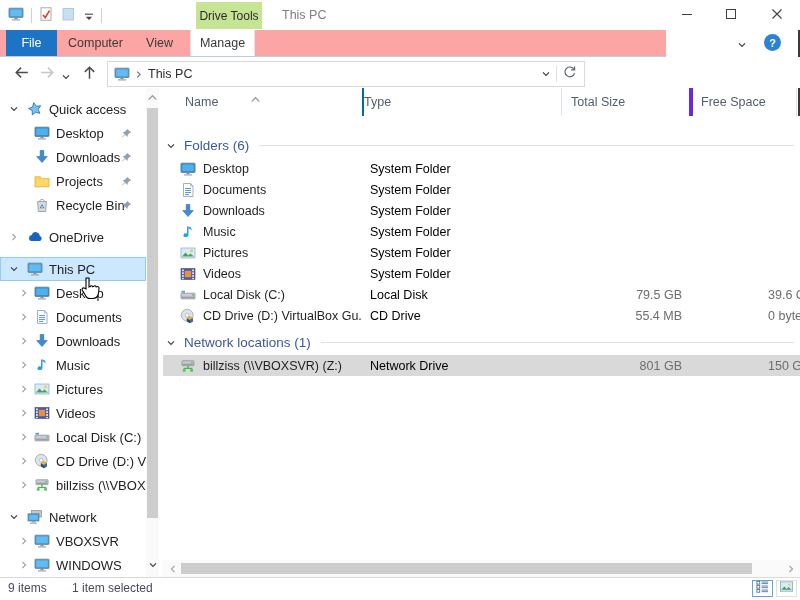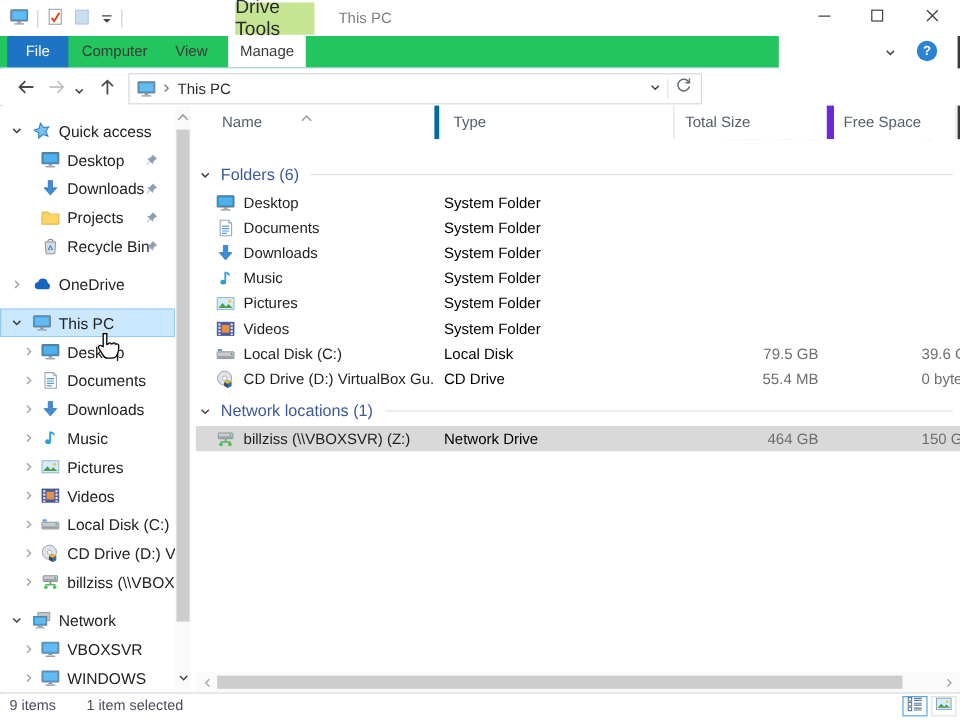--- a/index.html
+++ b/index.html
@@ -3,25 +3,25 @@
 <meta charset="utf-8">
 <style>
   html,body{margin:0;padding:0;background:#888;}
   #window{position:relative;width:800px;height:600px;background:#fff;overflow:hidden;
     font-family:"Liberation Sans",sans-serif;box-shadow:inset 0 0 0 2px #3a3a3e;cursor:default;}
   
   #titlebar{position:absolute;left:0;top:0;width:800px;height:30px;background:#fff;}
   .qat-icon{position:absolute;top:6px;}
   .qat-sep{position:absolute;top:8px;width:1px;height:15px;background:#d0d0d0;}
   #drive-tools{position:absolute;left:196px;top:2px;width:66px;height:27px;background:var(--contextual-green,#c5e595);
-    display:flex;align-items:center;justify-content:center;font-size:16px;color:#2b2b2b;}
+    display:flex;align-items:center;justify-content:center;font-size:12px;color:#2b2b2b;}
   #win-title{position:absolute;left:282px;top:0;height:30px;line-height:30px;font-size:12.5px;color:#7f7f7f;}
   .winbtn{position:absolute;top:0;width:45px;height:30px;display:flex;align-items:center;justify-content:center;}
   
-  #tabrow{position:absolute;left:0;top:30px;width:649px;height:26px;background:#22c55e;border-bottom:1px solid #b8cfe6;}
+  #tabrow{position:absolute;left:0;top:30px;width:649px;height:26px;background:#fca5a5;border-bottom:1px solid #b8cfe6;padding-left:17px;}
   .rtab{position:absolute;top:0;height:26px;display:flex;align-items:center;justify-content:center;font-size:12.5px;color:#3a3a3a;}
   #tab-file{left:6px;width:51px;background:var(--accent-blue,#1d74c4);color:#fff;}
   #tab-computer{left:62px;width:67px;}
   #tab-view{left:134px;width:51px;}
   #tab-manage{left:190px;width:63px;background:#fff;border-left:1px solid #e4e4e4;border-right:1px solid #e4e4e4;}
   #ribbon-expand{position:absolute;left:737px;top:6px;}
   #help-btn{position:absolute;left:764px;top:4px;width:17px;height:17px;border-radius:50%;background:#2c83d4;
     color:#fff;font-size:11px;font-weight:bold;display:flex;align-items:center;justify-content:center;}
   
   #addrrow{position:absolute;left:0;top:57px;width:800px;height:31px;background:#fff;}
@@ -32,23 +32,23 @@
   #addr-right{margin-left:auto;display:flex;align-items:center;height:100%;}
   .addr-sep{width:1px;height:16px;background:#e0e0e0;margin:0 5px;}
   #search-box{position:absolute;left:589px;top:4px;width:196px;height:24px;border:1px solid #d9d9d9;
     display:flex;align-items:center;background:#fff;margin-top:44px;}
   #search-box .ph{font-size:12.5px;color:#8f8f8f;margin-left:8px;}
   #search-box .mag{margin-left:auto;margin-right:7px;}
   
   .hdr{position:absolute;top:88px;height:28px;display:flex;align-items:center;font-size:12.5px;color:#525e6b;
     box-sizing:border-box;background:#fff;}
   #hdr-name{left:163px;width:199px;padding-left:22px;}
-  #hdr-type{left:362px;width:199px;padding-left:12px;border-left:4px solid #0369a1;}
+  #hdr-type{left:362px;width:199px;padding-left:0;border-left:2px solid #0369a1;}
   #hdr-size{left:561px;width:128px;padding-left:9px;border-left:1px solid #e3e3e3;}
-  #hdr-free{left:689px;width:108px;padding-left:8px;border-left:6px solid #6d28d9;border-right:1px solid #e3e3e3;}
+  #hdr-free{left:689px;width:108px;padding-left:8px;border-left:4px solid #6d28d9;border-right:1px solid #e3e3e3;}
   #sort-caret{position:absolute;left:250px;top:89px;}
   
   #sidebar{position:absolute;left:0;top:88px;width:146px;height:489px;padding-top:9px;box-sizing:border-box;
     overflow:hidden;background:#fff;}
   .side-row{height:24px;display:flex;align-items:center;position:relative;font-size:13px;color:#222;white-space:nowrap;}
   .side-row.selected{background:var(--selection-blue,#cce8ff);box-shadow:inset 0 0 0 1px #94cbf4;}
   .side-row.rgap{margin-top:8px;}
   .chev{width:12px;height:24px;flex:0 0 12px;display:flex;align-items:center;justify-content:center;}
   .lvl0 .chev{margin-left:8px;}
   .lvl1 .chev{margin-left:18px;}
@@ -608,21 +608,21 @@
               <rect x="2.6" y="5.6" width="10.8" height="1.4" fill="#9aa0a8"></rect>
               <circle cx="12" cy="4.5" r="0.7" fill="#3fae49"></circle>
               <rect x="7.3" y="8" width="1.4" height="1.8" fill="#3fae49"></rect>
               <rect x="3.6" y="9.8" width="8.8" height="1.1" fill="#3fae49"></rect>
               <rect x="2.8" y="11.2" width="2.8" height="2.4" fill="#4bbf55"></rect>
               <rect x="10.2" y="11.2" width="2.8" height="2.4" fill="#4bbf55"></rect>
             </svg></span>
           <span>billziss (\\VBOXSVR) (Z:)</span>
         </span>
         <span class="ftype">Network Drive</span>
-        <span class="fsize">464 GB</span>
+        <span class="fsize">801 GB</span>
         <span class="ffree">150 GB</span>
       </div>
     </div>
 
   <div id="hscroll">
     <span class="sb-arrow" style="left:3px;top:2px">
         <svg width="10" height="10" viewBox="0 0 10 10" style="transform: scaleX(-1);">
           <path d="M3.5 2 L6.5 5 3.5 8" fill="none" stroke="#a6a6a6" stroke-width="1.2"></path>
         </svg>
       </span>

